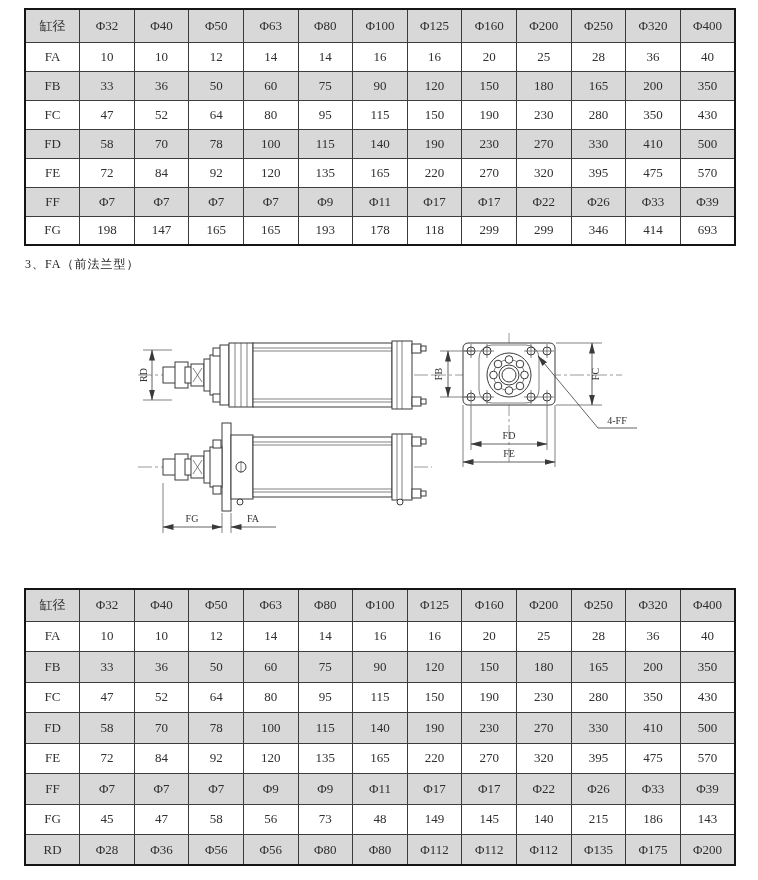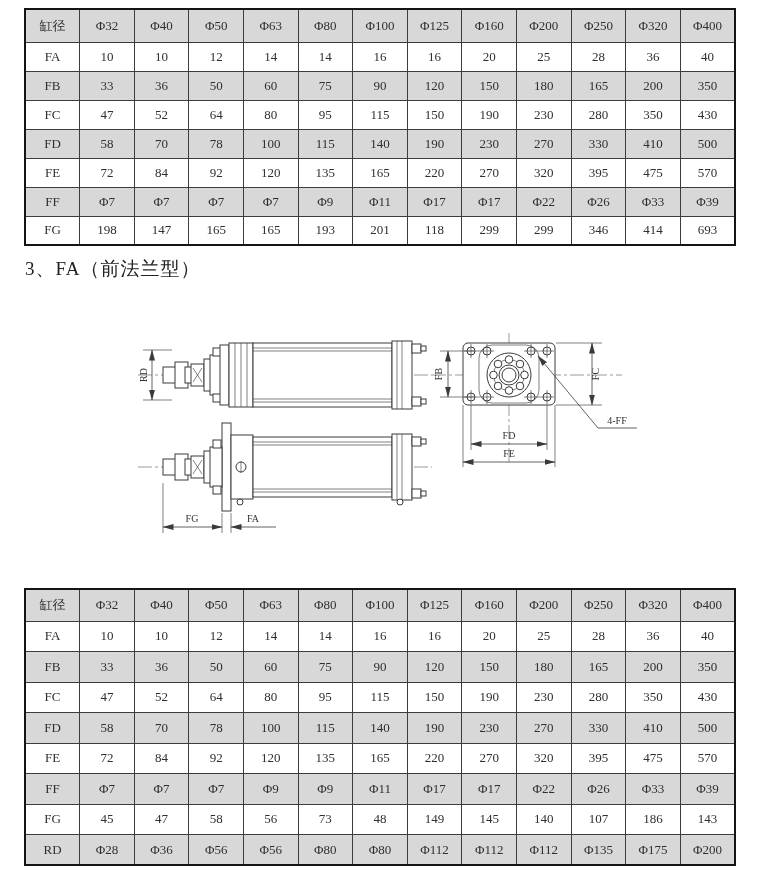--- a/index.html
+++ b/index.html
@@ -26,21 +26,21 @@
   #table-top thead tr { height:33px; }
   #table-top tbody tr { height:29px; }
   #table-bottom { top:588px; }
   #table-bottom thead tr { height:32px; }
   #table-bottom tbody tr { height:30.5px; }
   table.spec thead tr { background:var(--shade,#d8d8d8); }
   table.spec tbody tr:nth-child(even) { background:var(--shade,#d8d8d8); }
 
   .heading {
     position:absolute; left:25px; top:256px;
-    font-size:19px; font-weight:normal; letter-spacing:1px; color:#222;
+    font-size:12px; font-weight:normal; letter-spacing:1px; color:#222;
   }
 
   .diagram { position:absolute; left:0; top:315px; width:758px; height:262px; }
   .diagram svg { display:block; }
   svg text { font-family:"Liberation Serif","DejaVu Serif",serif; font-size:10px; fill:#333; }
   .fw { stroke:#3a3a3a; stroke-width:1; fill:#ffffff; }
   .thin { stroke:#4a4a4a; stroke-width:0.7; fill:none; }
   .cl { stroke:#808080; stroke-width:0.8; stroke-dasharray:14 3 3 3; fill:none; }
   .dim { stroke:#3a3a3a; stroke-width:0.8; fill:none; }
 </style>
@@ -158,21 +158,21 @@
           <td>Φ33</td>
           <td>Φ39</td>
         </tr>
         <tr>
           <td>FG</td>
           <td>198</td>
           <td>147</td>
           <td>165</td>
           <td>165</td>
           <td>193</td>
-          <td>201</td>
+          <td>178</td>
           <td>118</td>
           <td>299</td>
           <td>299</td>
           <td>346</td>
           <td>414</td>
           <td>693</td>
         </tr>
       </tbody>
     </table>
 
@@ -456,21 +456,21 @@
           <td>FG</td>
           <td>45</td>
           <td>47</td>
           <td>58</td>
           <td>56</td>
           <td>73</td>
           <td>48</td>
           <td>149</td>
           <td>145</td>
           <td>140</td>
-          <td>107</td>
+          <td>215</td>
           <td>186</td>
           <td>143</td>
         </tr>
         <tr>
           <td>RD</td>
           <td>Φ28</td>
           <td>Φ36</td>
           <td>Φ56</td>
           <td>Φ56</td>
           <td>Φ80</td>

